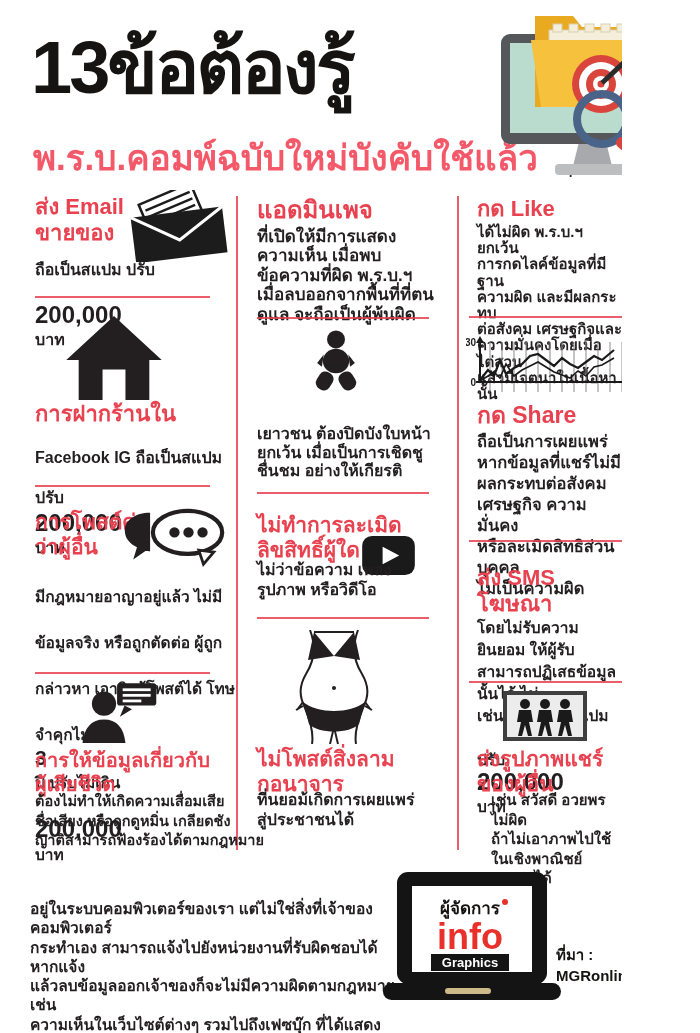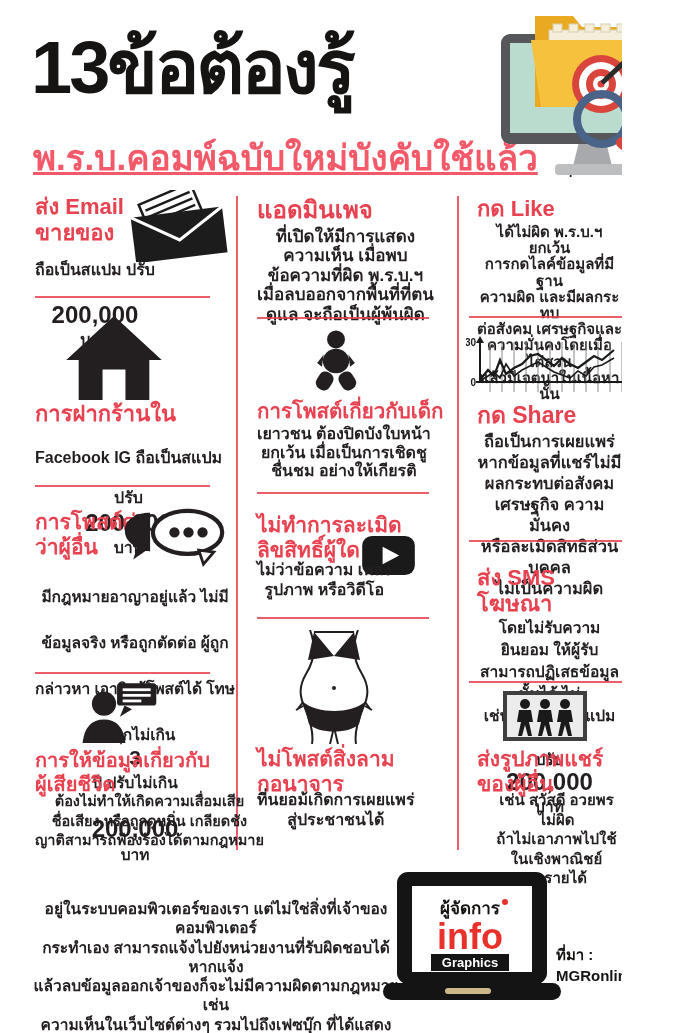--- a/index.html
+++ b/index.html
@@ -2,36 +2,36 @@
 <html style="--accent: #e8414f; --subtitle: #f4596a; --text: #231f20; --folder-yellow: #f6c23e; --screen-mint: #b9dcce; --target-red: #d9453c; --magnifier-blue: #4a6388; --logo-red: #e8312a;"><head>
 <meta charset="utf-8">
 <style>
   html,body{margin:0;padding:0;background:#fff;}
   #canvas{position:relative;width:622px;height:1033px;background:#fff;overflow:hidden;
           font-family:"Liberation Sans",sans-serif;color:var(--text,#231f20);}
   .abs{position:absolute;margin:0;}
   .title{font-size:74px;font-weight:800;letter-spacing:-3px;color:#161412;line-height:1.25;}
   .subtitle{font-size:35px;font-weight:800;color:var(--subtitle,#f4596a);line-height:1.1;}
   .heading{color:var(--accent,#e8414f);font-weight:800;white-space:pre-line;line-height:1.18;font-size:22px;}
-  .body{font-weight:600;white-space:pre-line;font-size:16px;line-height:1.25;color:#231f20;text-align:center;}
+  .body{font-weight:600;white-space:pre-line;font-size:16px;line-height:1.25;color:#231f20;}
   .big{font-size:24px;font-weight:800;letter-spacing:0;margin-top:28px;}
   .mid{font-size:21px;font-weight:800;}
   .divider-h{position:absolute;height:2px;background:var(--accent,#e8414f);opacity:.85;}
   .divider-v{position:absolute;width:2px;background:var(--accent,#e8414f);opacity:.85;}
   .plus{font-size:16px;font-weight:800;color:#231f20;}
   .src{font-size:15px;font-weight:700;color:#161412;}
   svg text{font-family:"Liberation Sans",sans-serif;}
 </style>
 </head>
 <body>
 
 <div id="canvas">
 
   <h1 class="abs title" style="left:31px;top:22px;">13ข้อต้องรู้</h1>
-  <h2 class="abs subtitle" style="left:33px;top:139px;text-decoration:underline;">พ.ร.บ.คอมพ์ฉบับใหม่บังคับใช้แล้ว</h2>
+  <h2 class="abs subtitle" style="left:33px;top:139px;">พ.ร.บ.คอมพ์ฉบับใหม่บังคับใช้แล้ว</h2>
   <span class="abs plus" style="left:566px;top:164px;">+</span>
 
   <svg class="abs" style="left:485px;top:8px;" width="215" height="170" viewBox="0 0 215 170">
     <path d="M95 130 L120 130 L127 158 L88 158 Z" fill="#a7a9ac"></path>
     <rect x="70" y="156" width="76" height="11" rx="4" fill="#bcbec0"></rect>
     <rect x="16" y="26" width="184" height="110" rx="9" fill="#56575b"></rect>
     <rect x="25" y="35" width="166" height="90" fill="#b9dcce"></rect>
     <g>
       <path d="M50 8 h38 l9 11 h48 v80 h-95 z" fill="#e9a921"></path>
       <g fill="#f4eedb" stroke="#d8cfb0" stroke-width="1">
@@ -142,21 +142,20 @@
   <div class="divider-h" style="left:257px;top:317px;width:172px;"></div>
 
   <svg class="abs" style="left:306px;top:330px;" width="60" height="66" viewBox="0 0 60 70">
     <circle cx="30" cy="10" r="9.5" fill="#231f20"></circle>
     <ellipse cx="30" cy="33" rx="14" ry="13" fill="#231f20"></ellipse>
     <path d="M17 26 l-7 9 5 4 z" fill="#231f20"></path>
     <path d="M43 26 l7 9 -5 4 z" fill="#231f20"></path>
     <rect x="10" y="44" width="16" height="20" rx="7" fill="#231f20" transform="rotate(32 18 54)"></rect>
     <rect x="34" y="44" width="16" height="20" rx="7" fill="#231f20" transform="rotate(-32 42 54)"></rect>
   </svg>
-  <h3 class="abs heading" style="left:257px;top:399px;font-size:20.5px;">การโพสต์เกี่ยวกับเด็ก</h3>
   <p class="abs body" style="left:257px;top:425px;line-height:18.5px;">เยาวชน ต้องปิดบังใบหน้า
 ยกเว้น เมื่อเป็นการเชิดชู
 ชื่นชม อย่างให้เกียรติ</p>
   <div class="divider-h" style="left:257px;top:492px;width:172px;"></div>
 
   <h3 class="abs heading" style="left:257px;top:513px;font-size:21px;">ไม่ทำการละเมิด
 ลิขสิทธิ์ผู้ใด</h3>
   <svg class="abs" style="left:362px;top:536px;" width="53" height="39" viewBox="0 0 54 40">
     <rect width="54" height="40" rx="10" fill="#1a1a1a"></rect>
     <path d="M21 11 L38 20 L21 29 Z" fill="#fff"></path>

